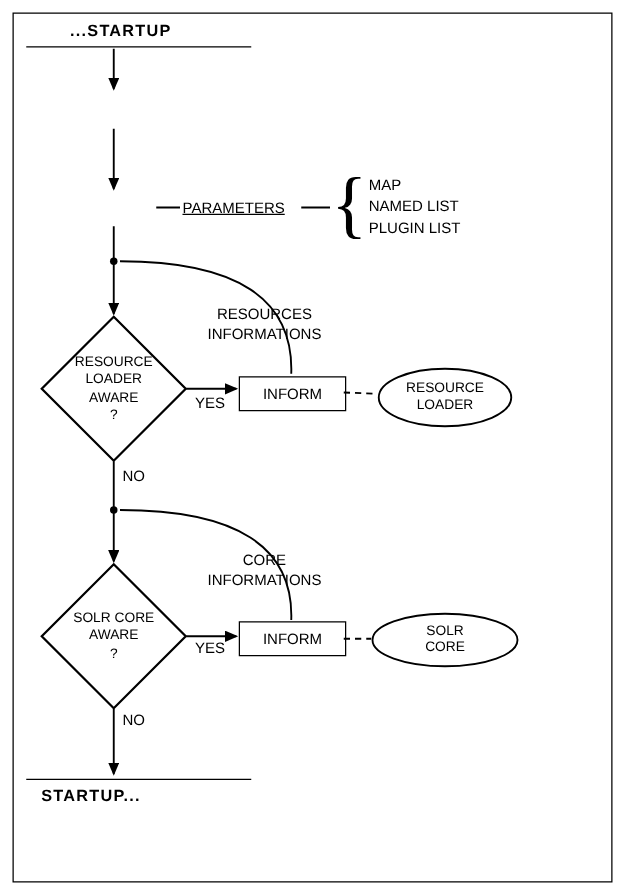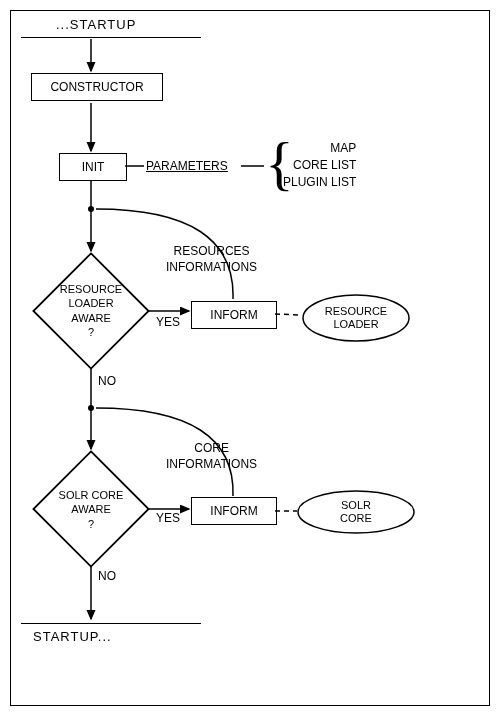--- a/index.html
+++ b/index.html
@@ -16,20 +16,21 @@
     width: 480px;
     height: 696px;
     padding: 10px 15px;
     box-sizing: border-box;
     position: relative;
   }
   .line-title, .line-reqs {
     position: absolute;
     letter-spacing: 1px;
     font-size: 13px;
+    font-weight: bold;
   }
   .line-title .text, .line-reqs .text {
     display: inline-block;
   }
   .hrule {
     border-top: 1.5px solid #000;
     position: absolute;
   }
   .box {
     position: absolute;
@@ -89,37 +90,31 @@
 </head>
 <body>
 
 <div class="frame">
 
   <div class="line-title" style="left:45px; top:6px;">
     <span class="text">...STARTUP</span>
   </div>
   <div class="hrule" style="left:10px; top:26px; width:180px;"></div>
 
-  <div class="box" style="left:20px; top:62px; width:110px;">
-    <span>CONSTRUCTOR</span>
-  </div>
-
-  <div class="box" style="left:48px; top:142px; width:46px;">
-    <span>INIT</span>
-  </div>
+
 
   <div class="label" style="left:135px; top:148px;text-decoration:underline;">
     <span>PARAMETERS</span>
   </div>
 
   <div class="brace" style="left:254px; top:122px;">{</div>
 
-  <div class="label" style="left:272px; top:129px; line-height:1.4;text-align:right;">
+  <div class="label" style="left:284px; top:129px; line-height:1.4;">
     <span>MAP</span><br>
-    <span>CORE LIST</span><br>
+    <span>NAMED LIST</span><br>
     <span>PLUGIN LIST</span>
   </div>
 
   <div class="diamond" style="left:20px; top:240px; width:120px; height:120px;">
     <svg viewBox="0 0 100 100">
         <polygon points="50,2 98,50 50,98 2,50" fill="#fff" stroke="#000" stroke-width="1.5"></polygon>
       </svg>
     <div class="diamond-text" style="white-space:pre-line;">RESOURCE
 LOADER
 AWARE

